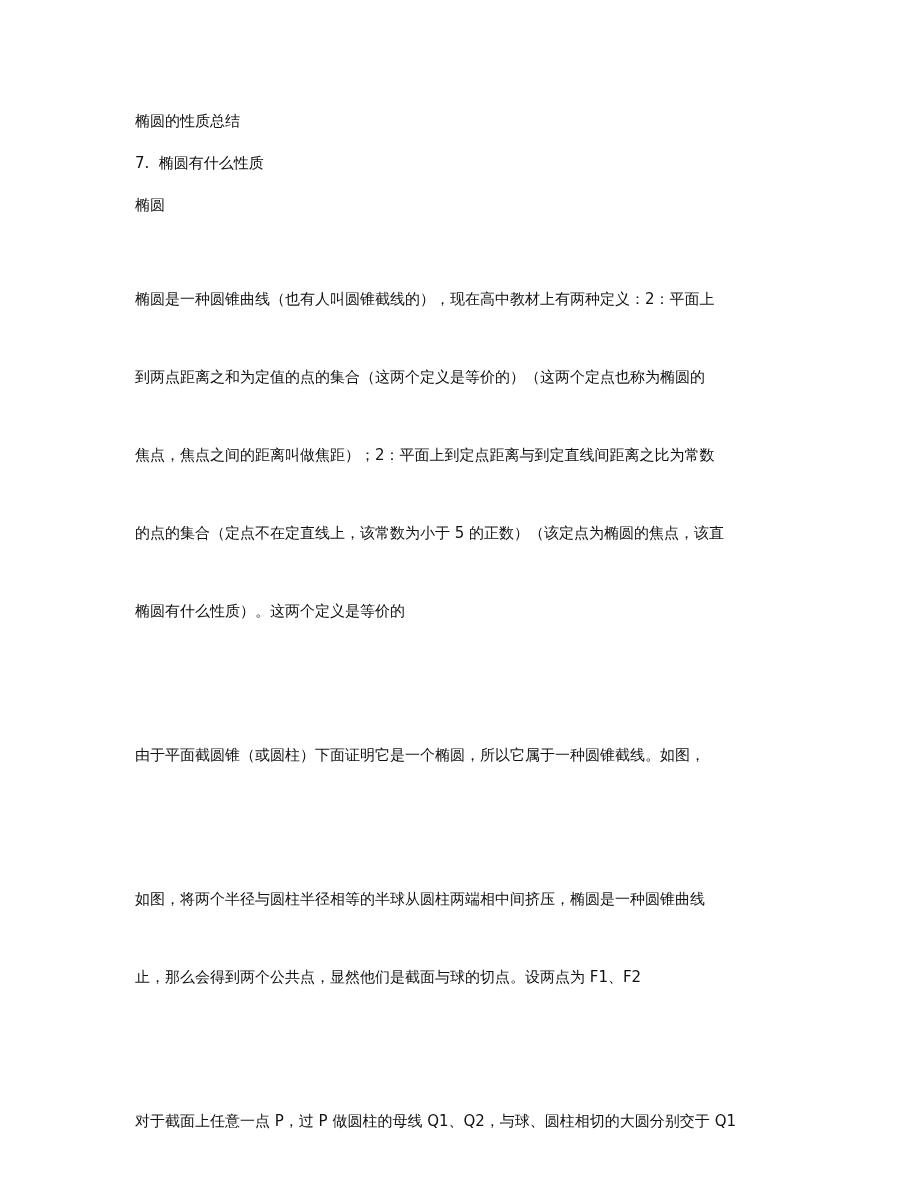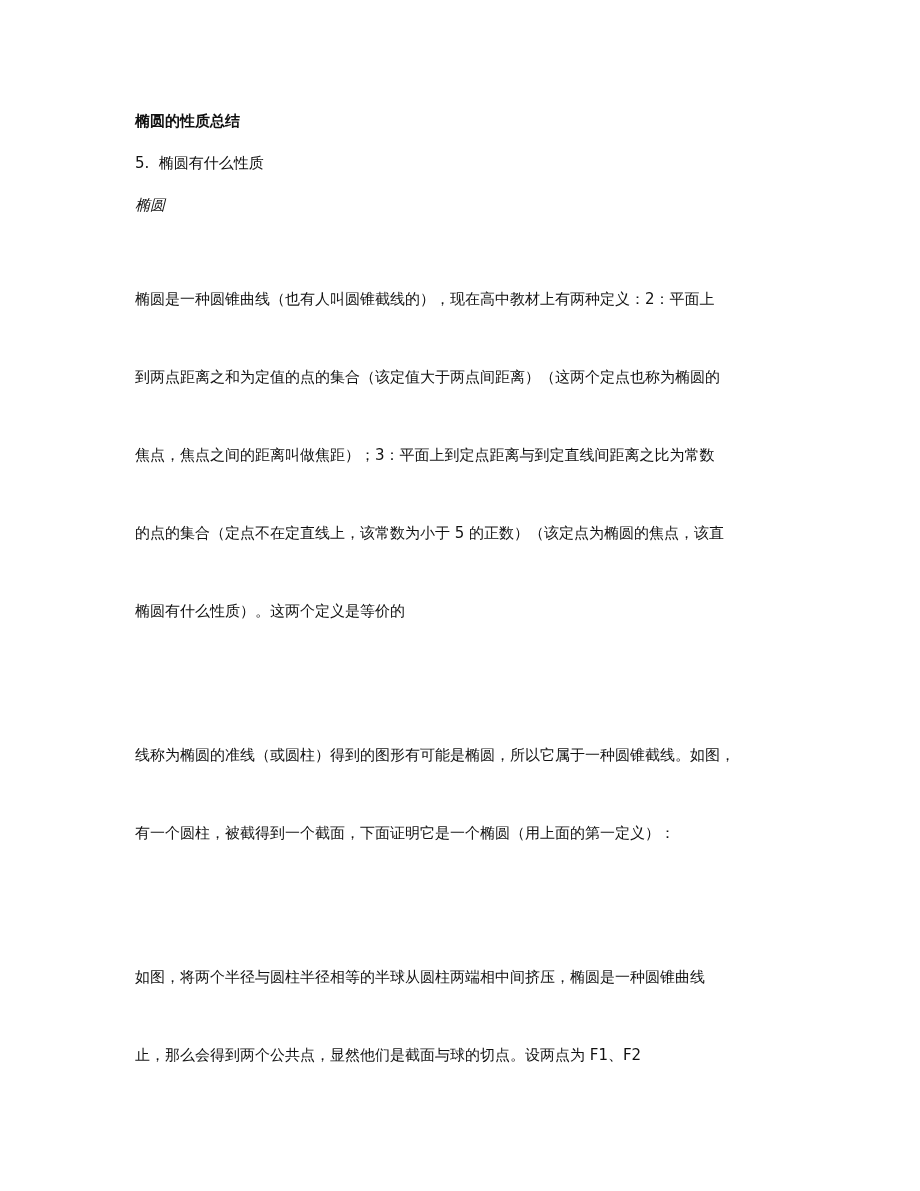--- a/index.html
+++ b/index.html
@@ -21,44 +21,43 @@
       top: 108px;
       width: 650px;
     }
     .para {
       font-size: 15px;
       line-height: 26px;
       margin: 0 0 14px 0;
       text-align: justify;
       white-space: pre-wrap;
     }
-    .title { margin-bottom: 16px; font-weight: bold; }
+    .title { margin-bottom: 16px; }
     .heading { margin-bottom: 16px; }
-    .subheading { margin-bottom: 16px; font-style: italic; }
+    .subheading { margin-bottom: 16px; }
     .line { display: block; }
   </style>
 </head>
 <body>
 
 <div class="page">
   <p class="para title">椭圆的性质总结</p>
-  <p class="para heading">5.  椭圆有什么性质</p>
+  <p class="para heading">7.  椭圆有什么性质</p>
   <p class="para subheading">椭圆</p>
 
   <div class="para">
     <span class="line">椭圆是一种圆锥曲线（也有人叫圆锥截线的），现在高中教材上有两种定义：2：平面上</span>
-    <span class="line">到两点距离之和为定值的点的集合（该定值大于两点间距离）（这两个定点也称为椭圆的</span>
-    <span class="line">焦点，焦点之间的距离叫做焦距）；3：平面上到定点距离与到定直线间距离之比为常数</span>
+    <span class="line">到两点距离之和为定值的点的集合（这两个定义是等价的）（这两个定点也称为椭圆的</span>
+    <span class="line">焦点，焦点之间的距离叫做焦距）；2：平面上到定点距离与到定直线间距离之比为常数</span>
     <span class="line">的点的集合（定点不在定直线上，该常数为小于 5 的正数）（该定点为椭圆的焦点，该直</span>
     <span class="line">椭圆有什么性质）。这两个定义是等价的</span>
   </div>
 
   <div class="para">
-    <span class="line">线称为椭圆的准线（或圆柱）得到的图形有可能是椭圆，所以它属于一种圆锥截线。如图，</span>
-    <span class="line">有一个圆柱，被截得到一个截面，下面证明它是一个椭圆（用上面的第一定义）：</span>
+    <span class="line">由于平面截圆锥（或圆柱）下面证明它是一个椭圆，所以它属于一种圆锥截线。如图，</span>
   </div>
 
   <div class="para">
     <span class="line">如图，将两个半径与圆柱半径相等的半球从圆柱两端相中间挤压，椭圆是一种圆锥曲线</span>
     <span class="line">止，那么会得到两个公共点，显然他们是截面与球的切点。设两点为 F1、F2</span>
   </div>
 
   <div class="para">
     <span class="line">对于截面上任意一点 P，过 P 做圆柱的母线 Q1、Q2，与球、圆柱相切的大圆分别交于 Q1</span>
     

